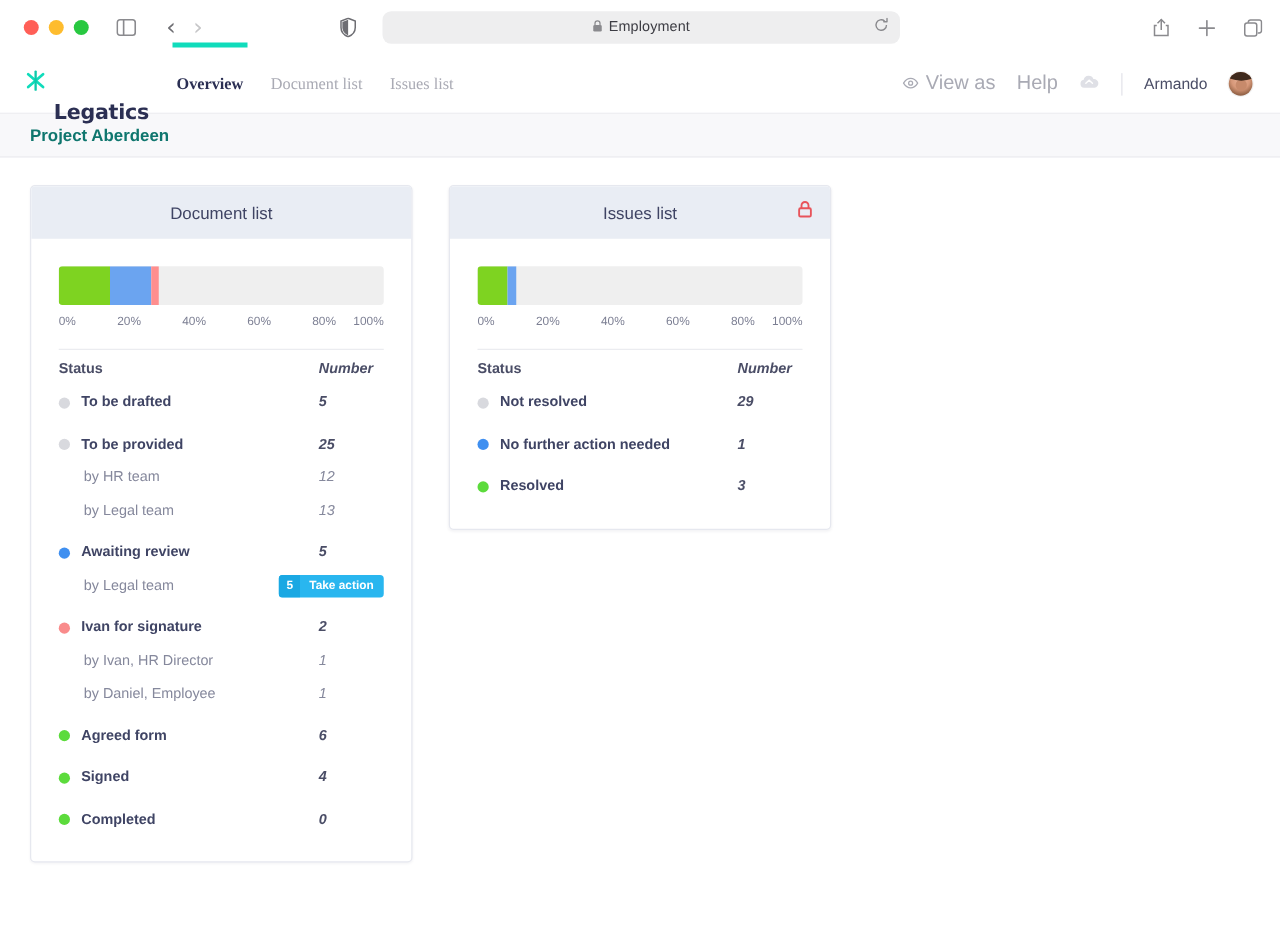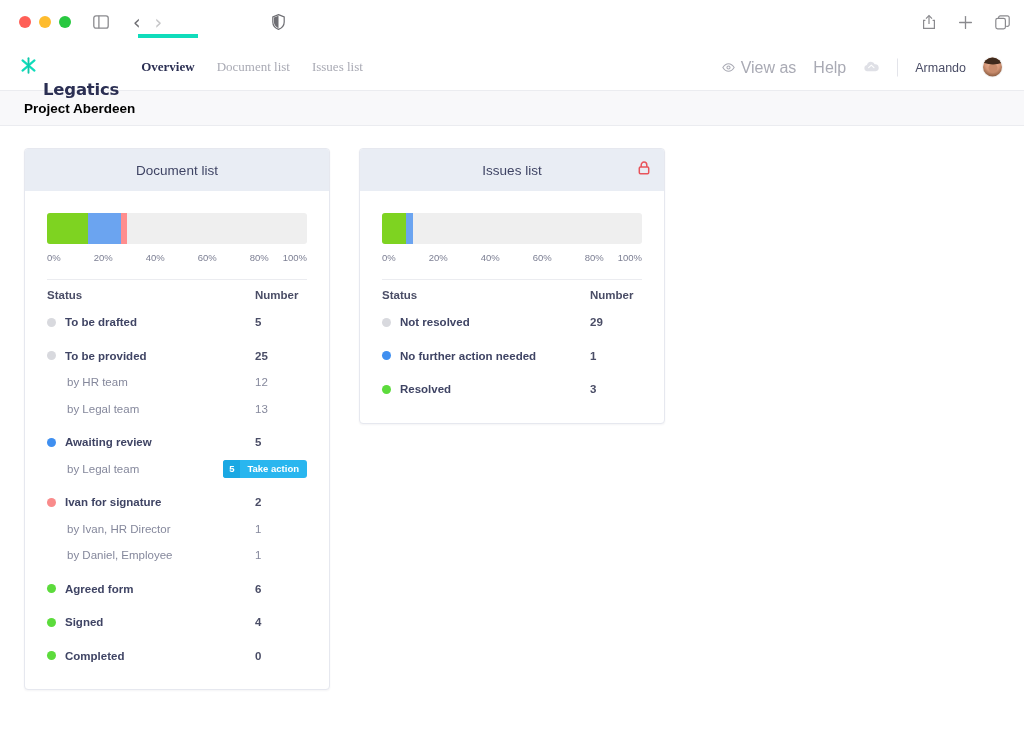--- a/index.html
+++ b/index.html
@@ -113,21 +113,21 @@
 
   
   .project-bar {
     height: 36px;
     background: #f8f8fa;
     border-top: 1px solid #ebecf0;
     border-bottom: 1px solid #ebecf0;
     display: flex; align-items: center;
     padding-left: 24px;
   }
-  .project-title { font-size: 13.5px; font-weight: bold; color: #000000; }
+  .project-title { font-size: 13.5px; font-weight: bold; color: #0f766e; }
 
   
   .main { padding: 22px 24px; display: flex; gap: 29px; align-items: flex-start; }
 
   .card {
     width: 306px;
     background: #ffffff;
     border: 1px solid #e6e8ef;
     border-radius: 4px;
     overflow: hidden;
@@ -176,21 +176,21 @@
   .row.head { height: 29px; }
   .row .label {
     flex: 1;
     font-size: 11.5px;
     color: #4a4d66;
     display: flex; align-items: center; gap: 9px;
   }
   .row.head .label, .row.head .num { font-size: 11.5px; color: #4a4d66; font-weight: bold; }
   .row.primary .label { font-weight: bold; color: #3f4464; }
   .row.sub .label { padding-left: 20px; color: #85889c; }
-  .row .num { width: 52px; text-align: left; font-size: 11.5px; color: #4a4d66; }
+  .row .num { width: 52px; text-align: left; font-size: 11.5px; color: #4a4d66; font-style: italic; }
   .row.head .num { width: 52px; }
   .row.primary .num { font-weight: bold; }
   .row.sub .num { color: #85889c; }
 
   .bullet { width: 9px; height: 9px; border-radius: 50%; flex: 0 0 auto; }
 
   .spacer-row { height: 7px; }
 
   .take-action {
     display: inline-flex; align-items: center;
@@ -242,20 +242,37 @@
     <span class="arrow disabled">›</span>
   </div>
 
   <span class="chrome-icon shield-wrap">
     <svg width="13" height="16" viewBox="0 0 13 16">
       <path d="M6.5 0.6 L12.2 2.9 V8 C12.2 11.6 9.6 14.2 6.5 15.4 C3.4 14.2 0.8 11.6 0.8 8 V2.9 Z" fill="none" stroke="#6e6e73" stroke-width="1.2"></path>
       <path d="M6.5 1.7 V14.3 C4.0 13.2 1.9 11.0 1.9 8 V3.5 Z" fill="#6e6e73"></path>
     </svg>
   </span>
 
+  <div class="address-bar">
+    <div class="address-inner">
+      <span>
+        <svg width="8" height="10" viewBox="0 0 8 10">
+          <path d="M2 4 V2.6 A2 2 0 0 1 6 2.6 V4" fill="none" stroke="#8a8a8e" stroke-width="1"></path>
+          <rect x="0.6" y="4" width="6.8" height="5.2" rx="1.1" fill="#8a8a8e"></rect>
+        </svg>
+      </span>
+      <span class="address-text">Employment</span>
+    </div>
+    <span class="reload-icon">
+      <svg width="12" height="12" viewBox="0 0 12 12" fill="none" stroke="#8a8a8e" stroke-width="1.1">
+        <path d="M10.2 6 A4.2 4.2 0 1 1 8.7 2.8"></path>
+        <path d="M10.6 0.8 L10.6 3.4 L8.0 3.4" stroke-linecap="round" stroke-linejoin="round"></path>
+      </svg>
+    </span>
+  </div>
 
   <div class="chrome-right">
     <span class="chrome-icon">
       <svg width="14" height="16" viewBox="0 0 14 16" fill="none" stroke="#8a8a8e" stroke-width="1.2">
         <path d="M4 4.6 L7 1.6 L10 4.6"></path>
         <line x1="7" y1="1.8" x2="7" y2="10"></line>
         <path d="M3.4 6.4 H1.6 V14.4 H12.4 V6.4 H10.6"></path>
       </svg>
     </span>
     <span class="chrome-icon">

